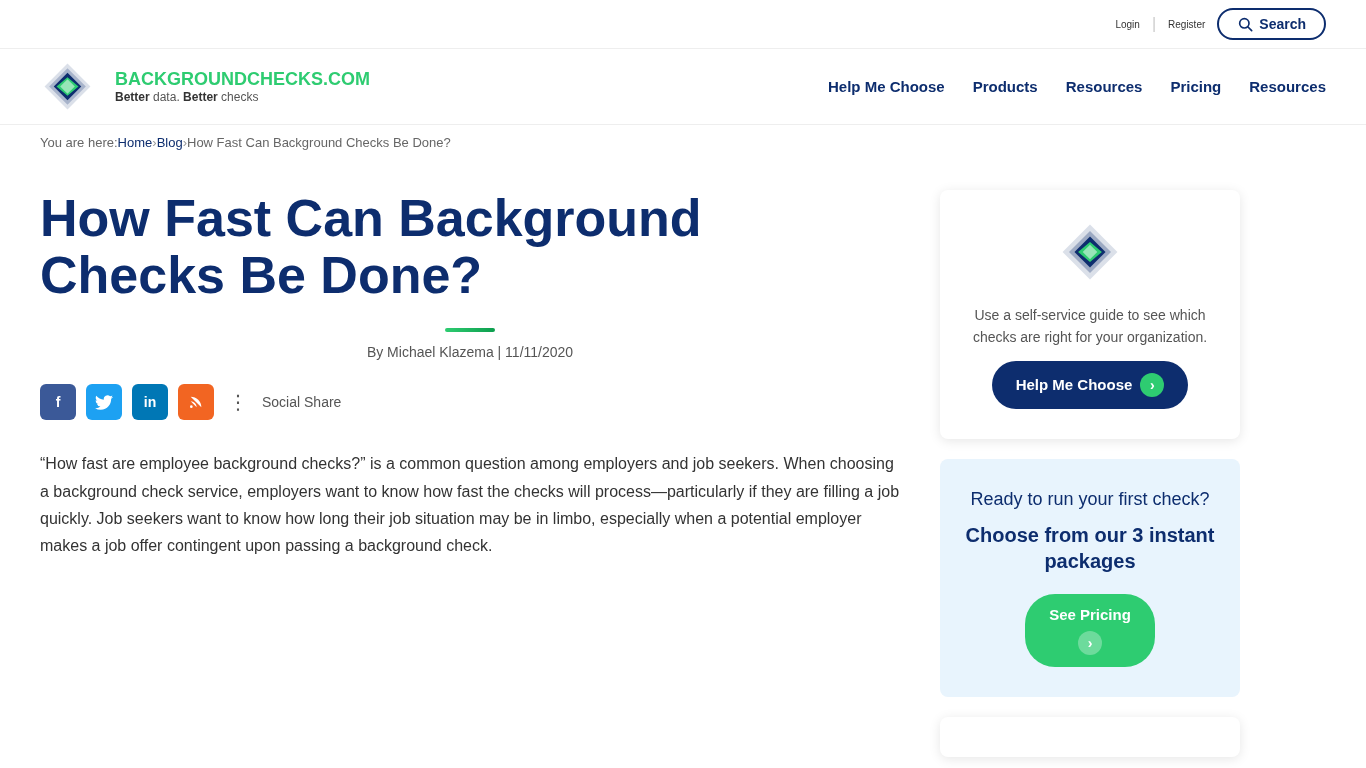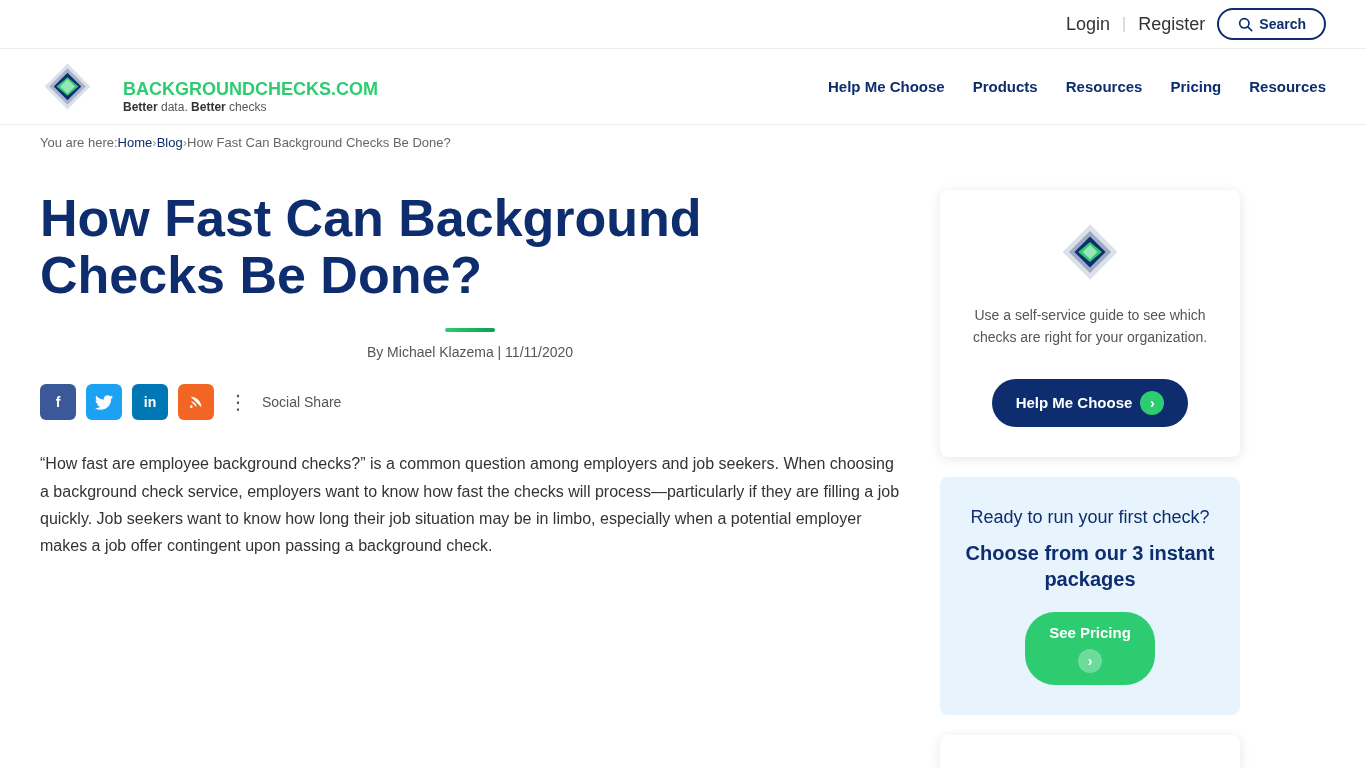--- a/index.html
+++ b/index.html
@@ -10,21 +10,21 @@
       display: flex;
       justify-content: flex-end;
       align-items: center;
       padding: 8px 40px;
       border-bottom: 1px solid #eee;
       gap: 12px;
     }
     .top-bar a {
       color: #333;
       text-decoration: none;
-      font-size: 18px;
+      font-size: 10px;
       text-align: center;
     }
     .top-bar .separator {
       color: #ccc;
     }
     .search-btn {
       display: flex;
       align-items: center;
       gap: 6px;
       border: 2px solid #0d2d6e;
@@ -44,22 +44,22 @@
     
     .header {
       display: flex;
       align-items: center;
       padding: 10px 40px;
       border-bottom: 1px solid #eee;
       justify-content: space-between;
     }
     .logo-area {
       display: flex;
-      align-items: flex-end;
-      gap: 28px;
+      align-items: center;
+      gap: 20px;
     }
     .logo-diamond {
       width: 55px;
       height: 55px;
     }
     .logo-text {
       display: flex;
       flex-direction: column;
     }
     .logo-text .brand-name {
@@ -217,21 +217,21 @@
       font-size: 20px;
       font-weight: 800;
       color: #0d2d6e;
       margin-bottom: 12px;
       line-height: 1.3;
     }
     .sidebar-card p {
       font-size: 14px;
       color: #555;
       line-height: 1.6;
-      margin-bottom: 30px;
+      margin-bottom: 12px;
     }
 
     .btn-primary {
       display: inline-flex;
       align-items: center;
       gap: 8px;
       background: #0d2d6e;
       color: #fff;
       padding: 12px 24px;
       border-radius: 30px;

